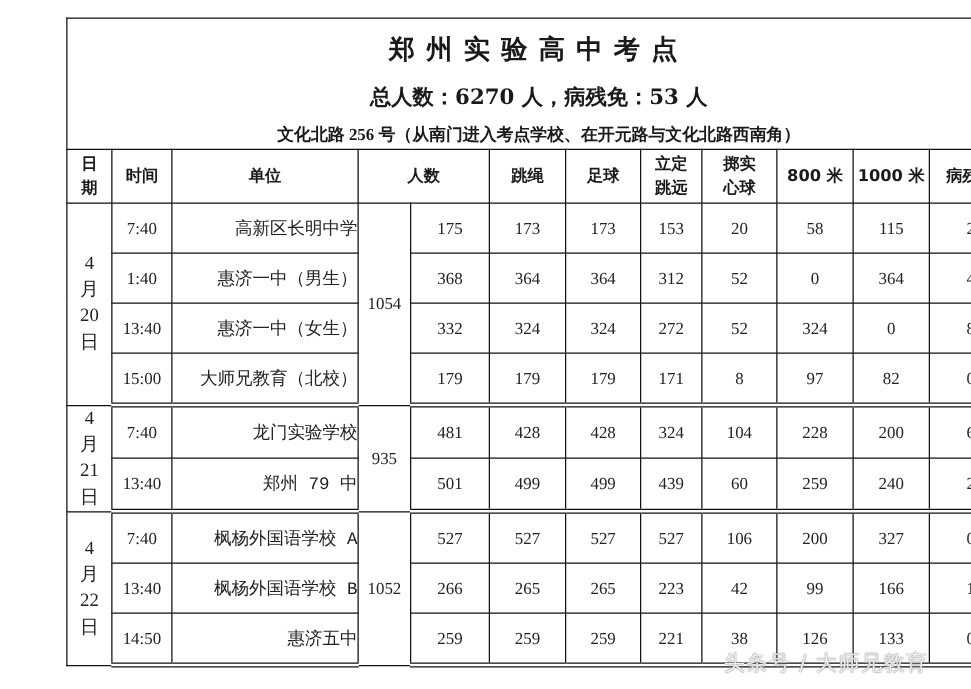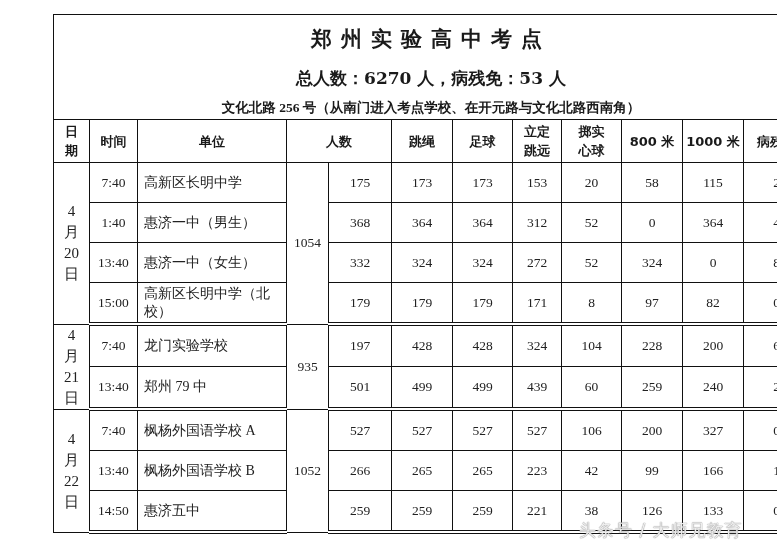--- a/index.html
+++ b/index.html
@@ -7,21 +7,21 @@
          font-family:"Liberation Serif","DejaVu Serif",serif; color:#1a1a1a; }
   .sheet { position:absolute; left:20px; top:14px; width:756px;margin-left:33px; }
   .titlebox { border:1.5px solid #111; border-bottom:none; height:105px; text-align:center; box-sizing:border-box; }
   .title { font-family:"DejaVu Sans",sans-serif; font-weight:bold; font-size:21px; letter-spacing:9px; padding-top:12px; line-height:24px; }
   .subtitle { font-family:"DejaVu Serif",serif; font-weight:bold; font-size:17px; margin-top:17px; line-height:20px; }
   .addr { font-family:Liberation Serif, serif; font-weight:bold; font-size:13.5px; margin-top:12px; line-height:16px; }
   table { border-collapse:collapse; width:756px; table-layout:fixed; }
   td, th { border:1.5px solid #111; text-align:center; vertical-align:middle; padding:0; }
   th { font-family:"DejaVu Sans",sans-serif; font-weight:bold; font-size:13px; height:42px; line-height:19px; }
   td { font-size:13.5px; height:39px; color:#222; }
-  td.unit { text-align:left; padding-left:6px; font-family:Liberation Serif, serif; font-size:14px; }
+  td.unit { text-align:right; padding-left:6px; font-family:Liberation Mono, monospace; font-size:14px; }
   td.date { font-size:15px; line-height:21px; }
   tr.group-end td { border-bottom:4px double #111; }
   .watermark { position:absolute; left:579px; top:519px; font-family:"DejaVu Sans",sans-serif;
                font-size:17px; color:rgba(255,255,255,0.85);
                text-shadow:0 0 1px #888, 0 0 1px #888; letter-spacing:1px; }
 </style>
 </head>
 <body>
 
 <div class="sheet">
@@ -95,36 +95,36 @@
           <td>324</td>
           <td>324</td>
           <td>272</td>
           <td>52</td>
           <td>324</td>
           <td>0</td>
           <td>8</td>
         </tr>
         <tr class="group-end">
           <td>15:00</td>
-          <td class="unit">高新区长明中学（北校）</td>
+          <td class="unit">大师兄教育（北校）</td>
           <td>179</td>
           <td>179</td>
           <td>179</td>
           <td>171</td>
           <td>8</td>
           <td>97</td>
           <td>82</td>
           <td>0</td>
         </tr>
         <tr>
           <td rowspan="2" class="date"><span>4</span><br><span>月</span><br><span>21</span><br><span>日</span></td>
           <td>7:40</td>
           <td class="unit">龙门实验学校</td>
           <td rowspan="2">935</td>
-          <td>197</td>
+          <td>481</td>
           <td>428</td>
           <td>428</td>
           <td>324</td>
           <td>104</td>
           <td>228</td>
           <td>200</td>
           <td>6</td>
         </tr>
         <tr class="group-end">
           <td>13:40</td>

